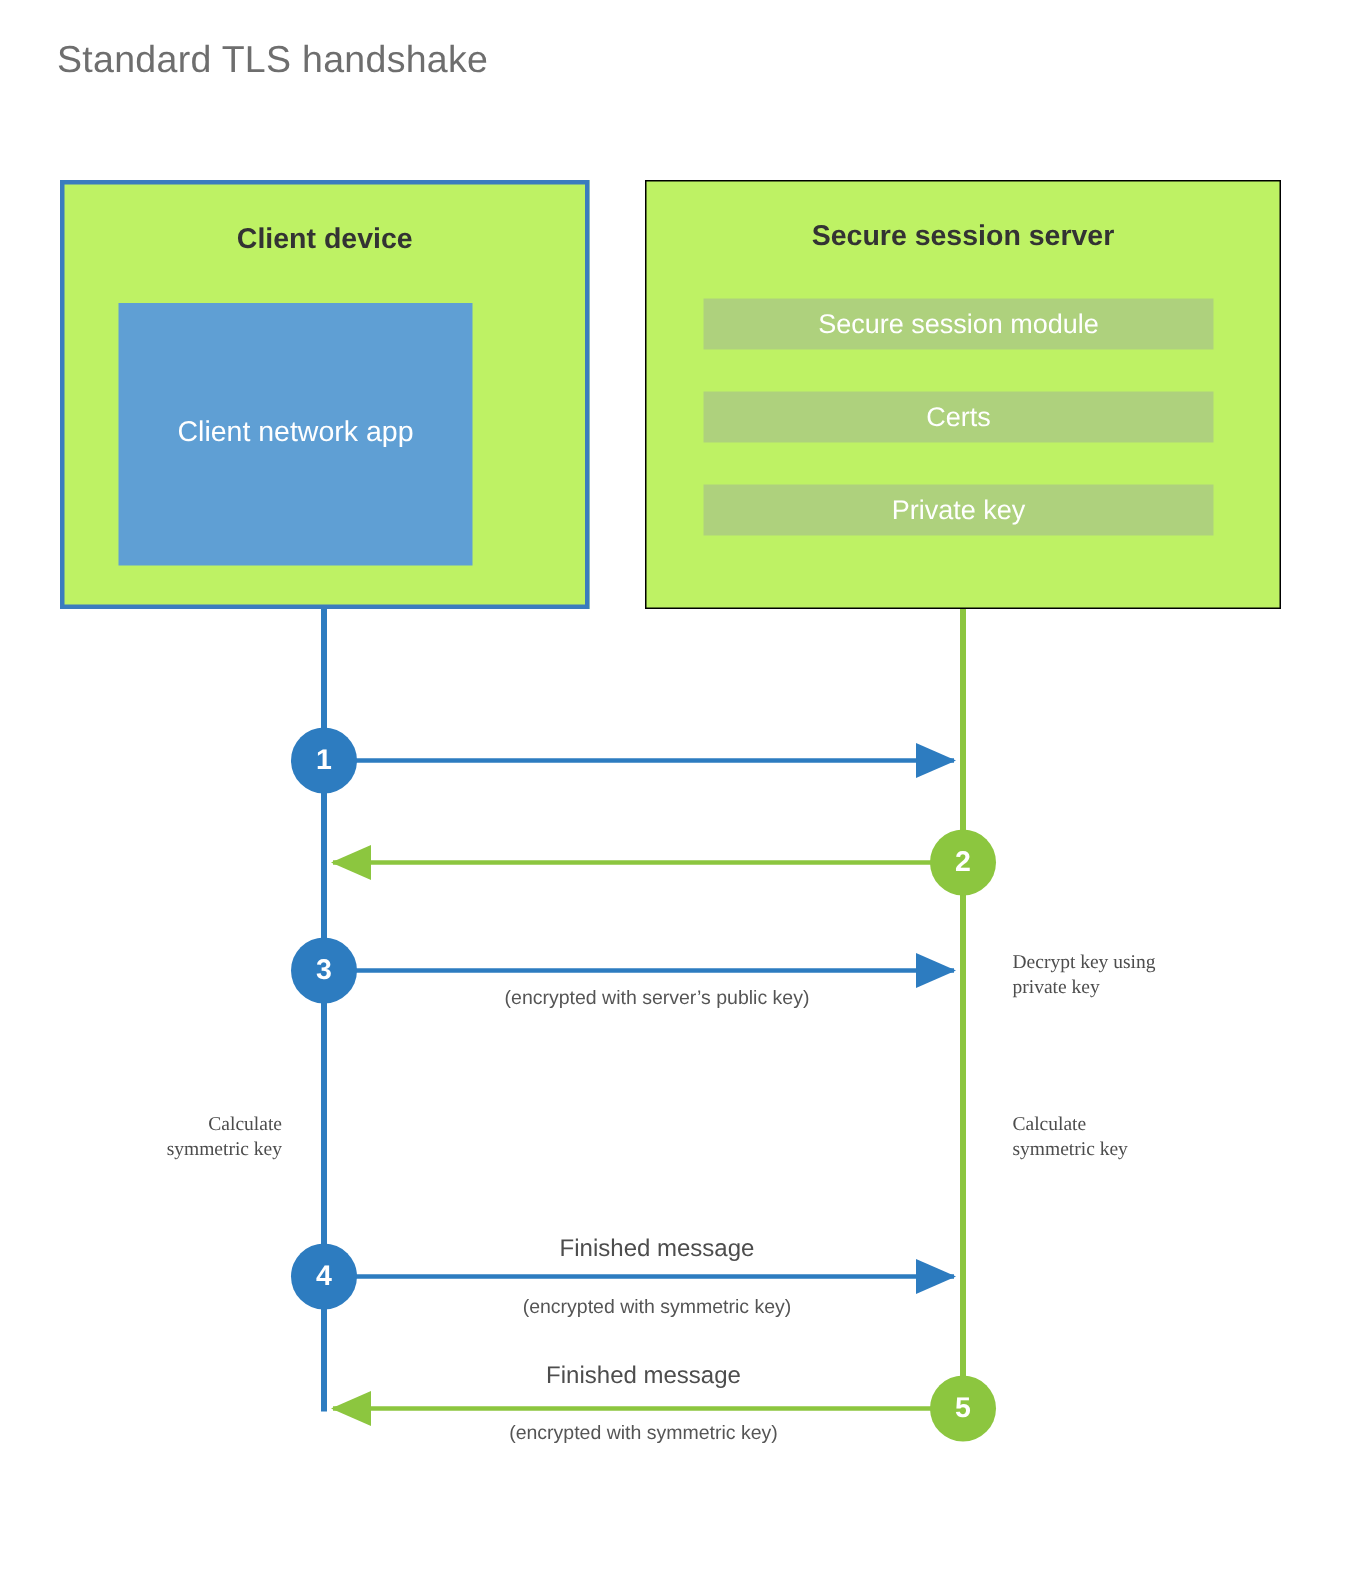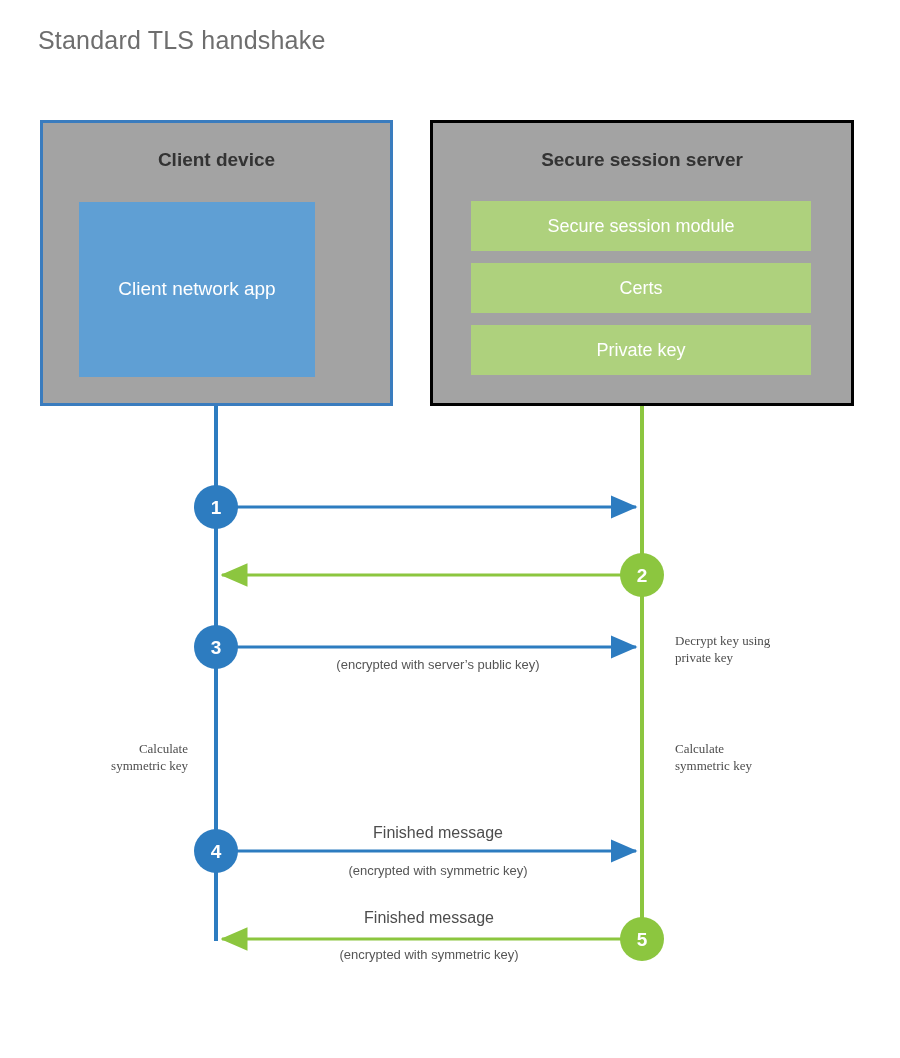--- a/index.html
+++ b/index.html
@@ -30,36 +30,36 @@
     font-size: 25px;
     font-weight: 300;
     color: #6e6e6e;
     letter-spacing: 0.2px;
     white-space: nowrap;
   }
 
   
   .party-box {
     position: absolute;
-    background: #a3a3a3;
+    background: #bef264;
     box-sizing: border-box;
   }
   .party-box.client {
     left: 40px;
     top: 120px;
     width: 353px;
     height: 286px;
     border: 3px solid #3a7cbe;
   }
   .party-box.server {
     left: 430px;
     top: 120px;
     width: 424px;
     height: 286px;
-    border: 3px solid #000000;
+    border: 1px solid #000000;
   }
   .party-title {
     position: absolute;
     left: 0;
     right: 0;
     top: 26px;
     text-align: center;
     font-size: 19px;
     font-weight: bold;
     color: #333333;
@@ -83,21 +83,21 @@
     height: 175px;
     background: #5f9fd4;
     font-size: 19px;
     line-height: 1.28;
     padding: 0 14px;
   }
   .server-mod {
     left: 38px;
     top: 78px;
     width: 340px;
-    height: 50px;
+    height: 34px;
     background: #aed17d;
     font-size: 18px;
   }
   .server-mod.b2 { top: 140px; }
   .server-mod.b3 { top: 202px; }
 
   
   #diagram-svg {
     position: absolute;
     left: 0;

